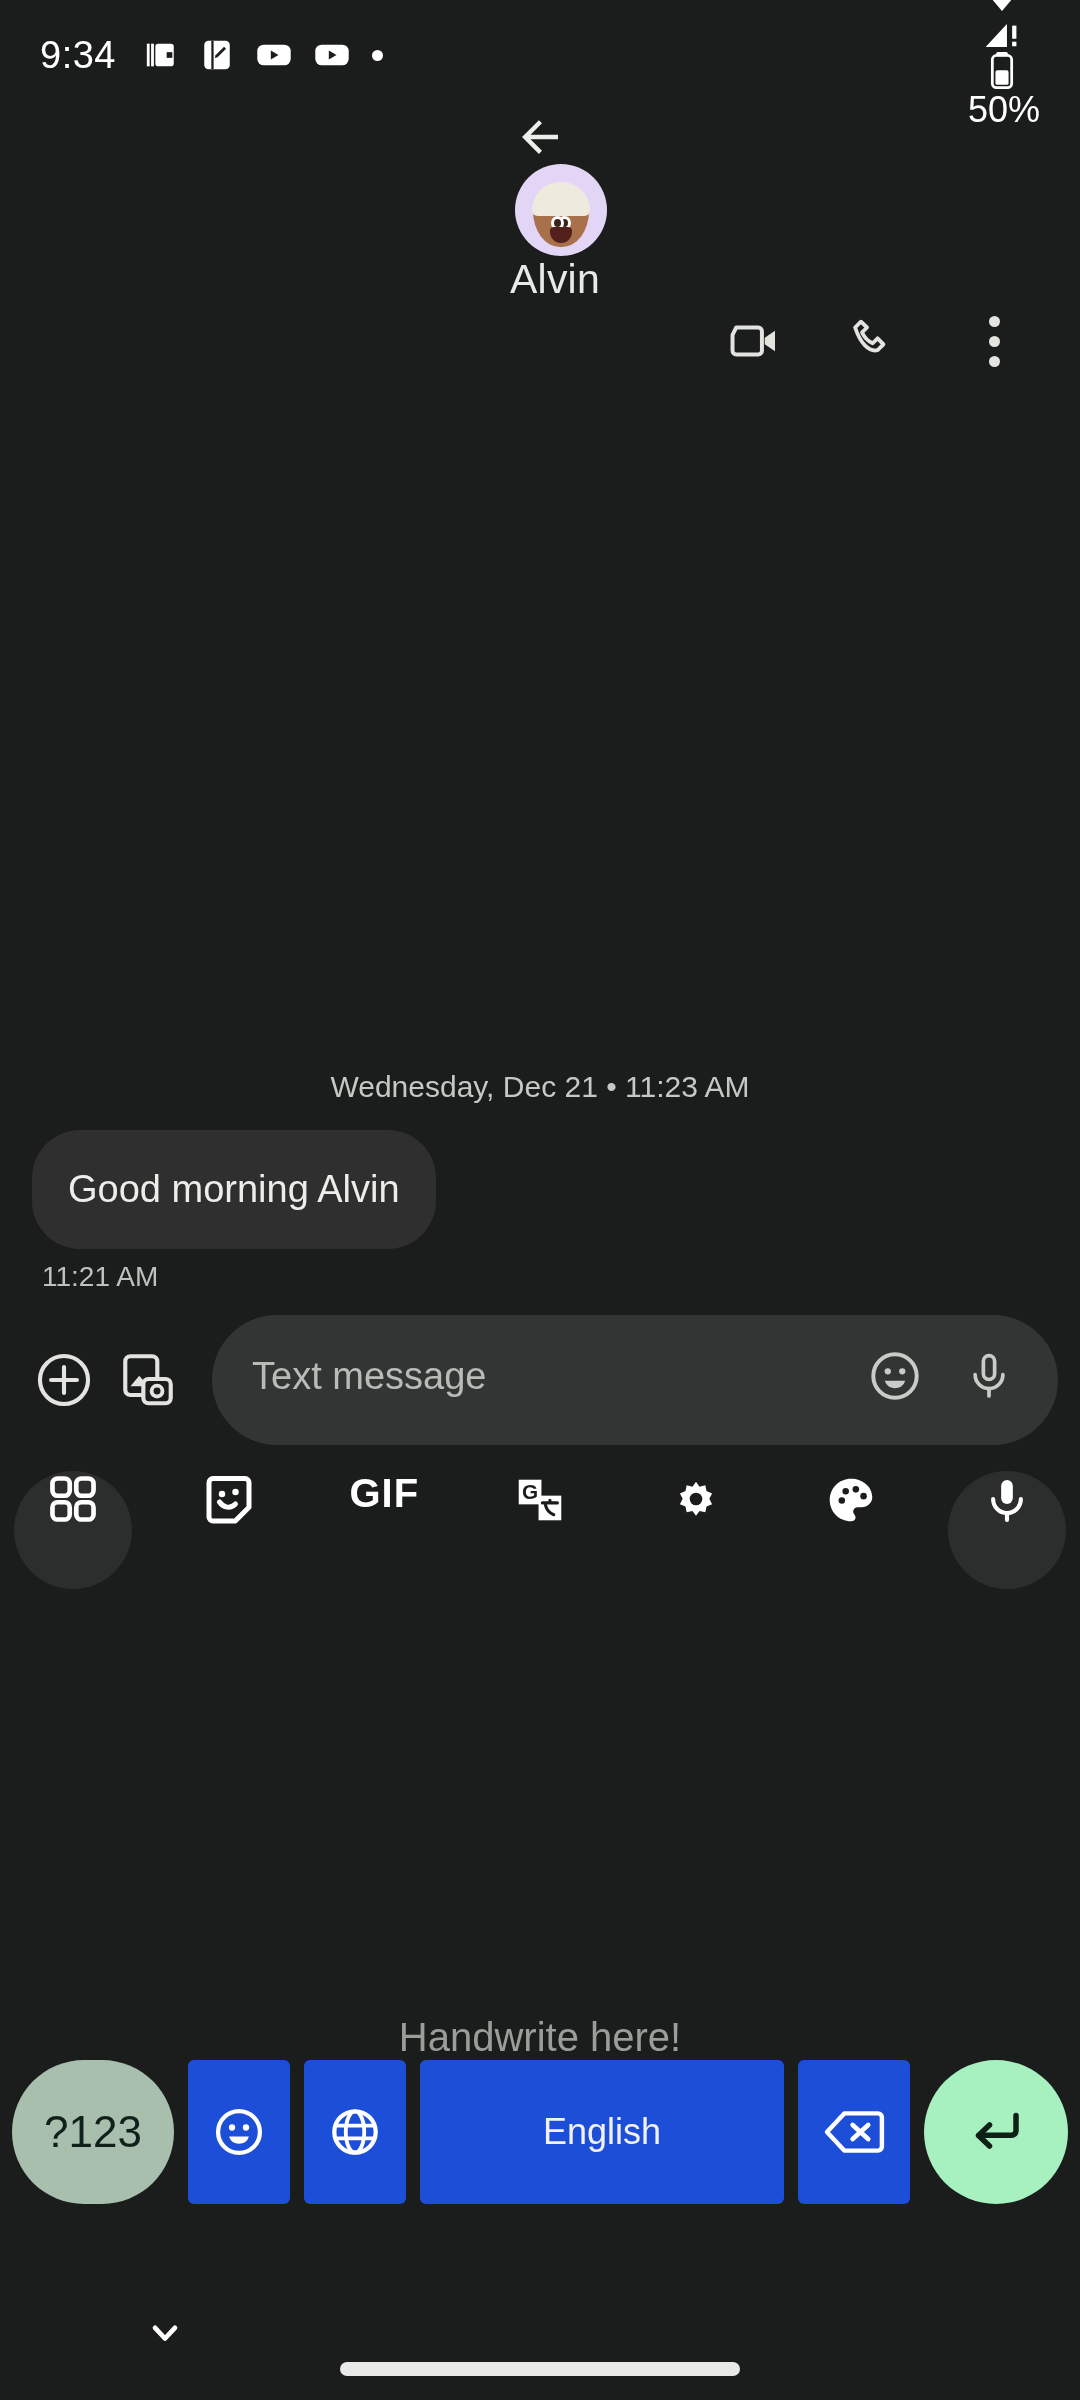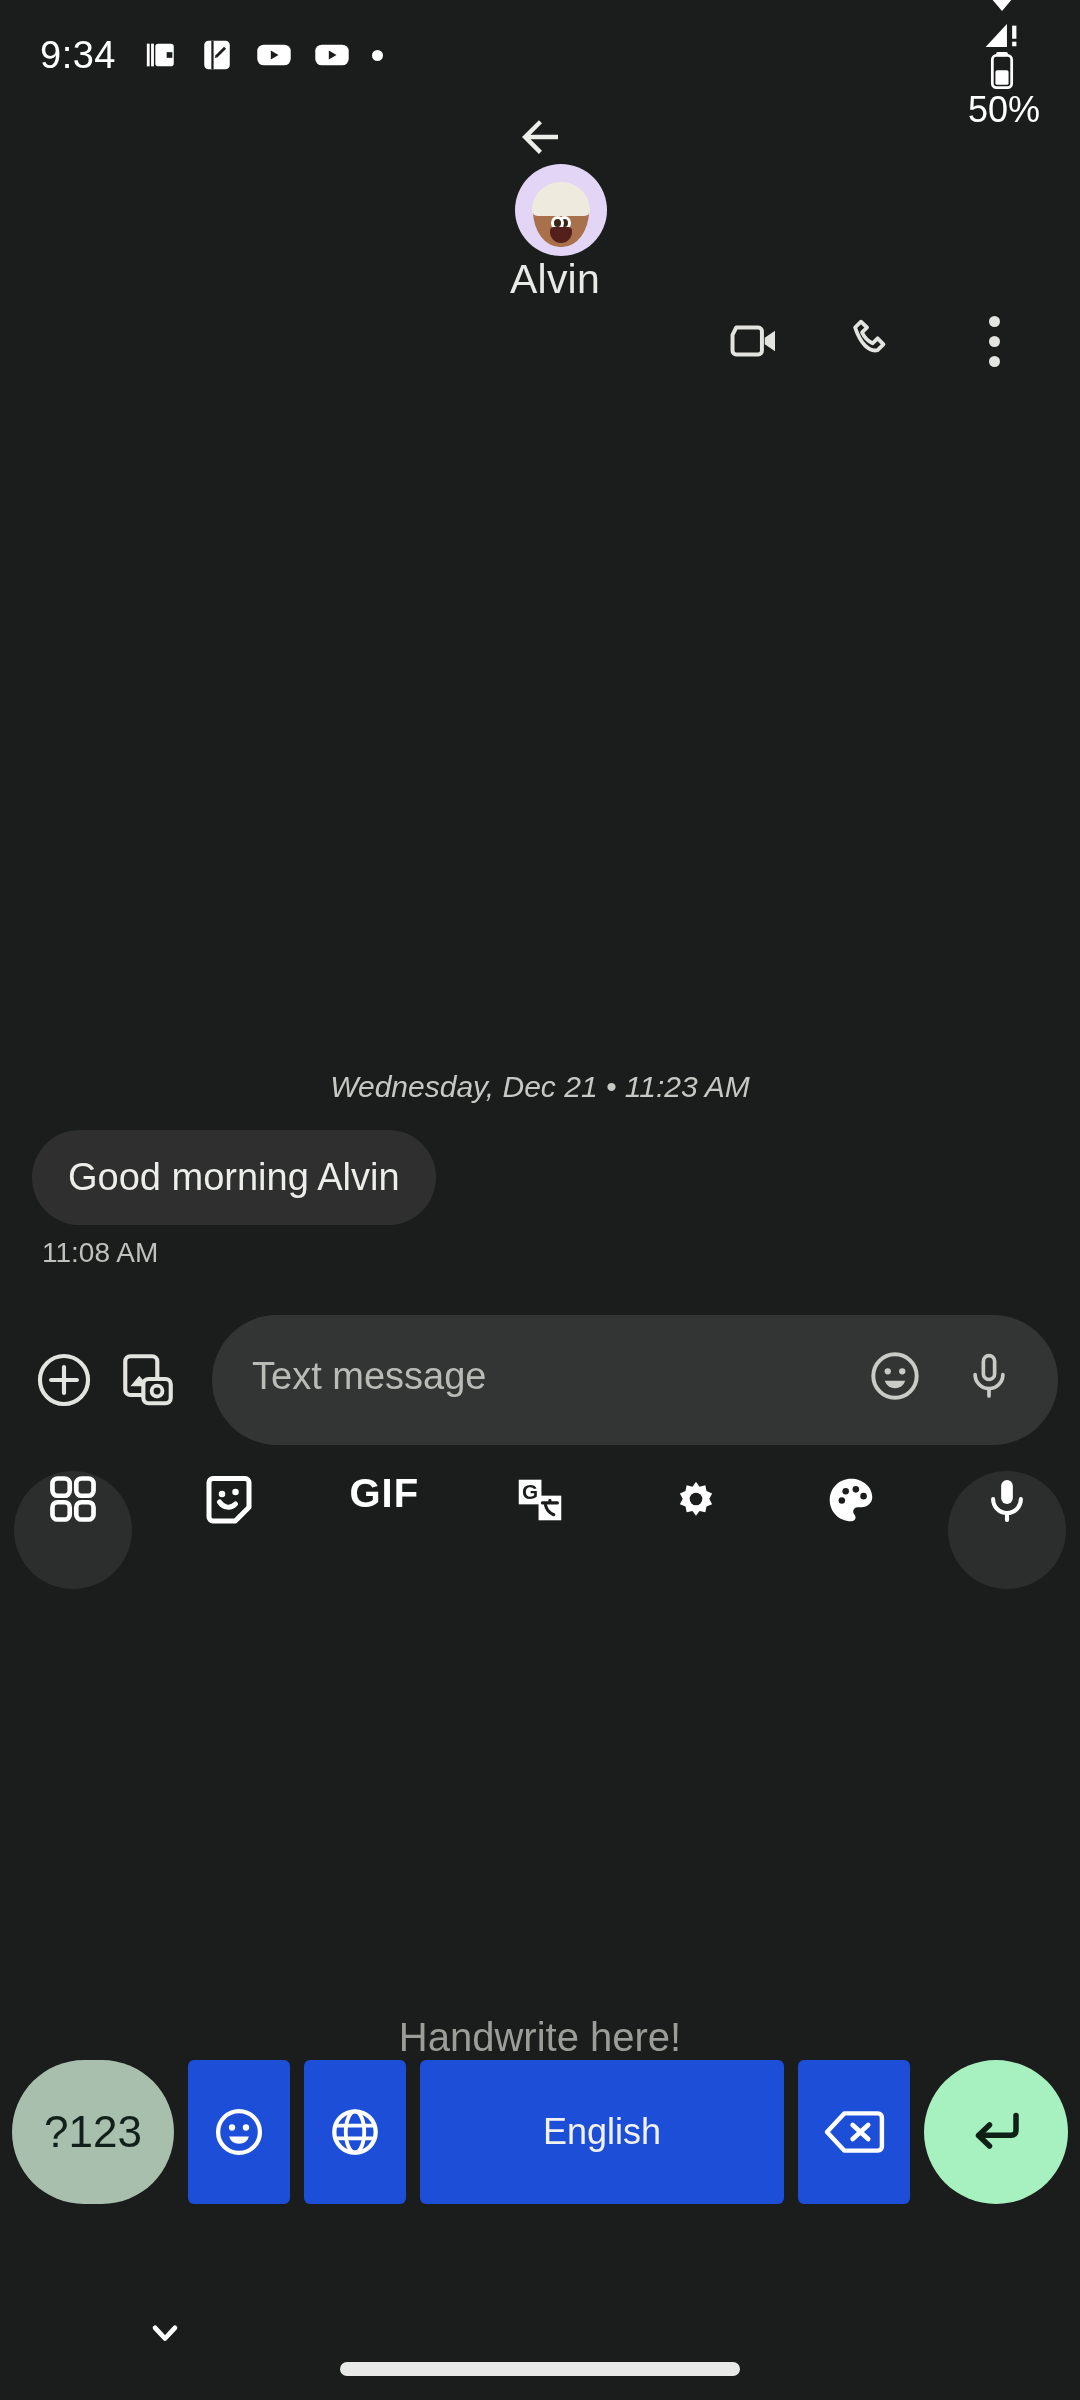--- a/index.html
+++ b/index.html
@@ -54,26 +54,26 @@
   .conv-title { color:#e8eae7; font-size:41px; margin-left:30px; letter-spacing:.2px; }
   .appbar-actions { margin-left:auto; display:flex; align-items:center; gap:44px; padding-right:14px; }
   .appbar-actions > div { width:76px; height:76px; display:flex; align-items:center; justify-content:center; }
   .kebab { display:flex; flex-direction:column; gap:9px; align-items:center; }
   .kebab i { width:11px; height:11px; border-radius:50%; background:#e3e3e0; display:block; }
 
   
   .thread { position:absolute; top:235px; left:0; width:1080px; height:1055px; }
   .date-sep {
     position:absolute; top:835px; left:0; width:1080px; text-align:center;
-    color:#c6c8c4; font-size:30px;font-style:italic;
+    color:#c6c8c4; font-size:30px;
   }
   .bubble-row { position:absolute; top:895px; left:32px; }
   .bubble {
     display:inline-block; background:#2e2f2e; color:#eceeea;
-    font-size:38px; padding:26px 36px; border-radius:48px; max-width:760px;
+    font-size:38px; padding:38px 36px; border-radius:48px; max-width:760px;
   }
   .bubble-time { margin-top:12px; margin-left:10px; color:#bfc1bd; font-size:28px; }
 
   
   .compose {
     position:absolute; top:1310px; left:0; width:1080px; height:140px;
     display:flex; align-items:center; padding:0 22px;
   }
   .comp-icon-btn { width:84px; height:84px; display:flex; align-items:center; justify-content:center; flex:none; }
   .textfield {
@@ -216,21 +216,21 @@
             <i></i>
           </span>
       </div>
     </div>
   </div>
 
   <div class="thread">
     <div class="date-sep">Wednesday, Dec 21 • 11:23 AM</div>
     <div class="bubble-row">
       <div class="bubble">Good morning Alvin</div>
-      <div class="bubble-time">11:08 AM</div>
+      <div class="bubble-time">11:21 AM</div>
     </div>
   </div>
 
   <div class="compose">
     <div class="comp-icon-btn">
       <svg width="62" height="62" viewBox="0 0 24 24">
         <circle cx="12" cy="12" r="9.3" fill="none" stroke="#e3e3e0" stroke-width="1.6"></circle>
         <path d="M12 7v10M7 12h10" stroke="#e3e3e0" stroke-width="1.6" stroke-linecap="round"></path>
       </svg>
     </div>

